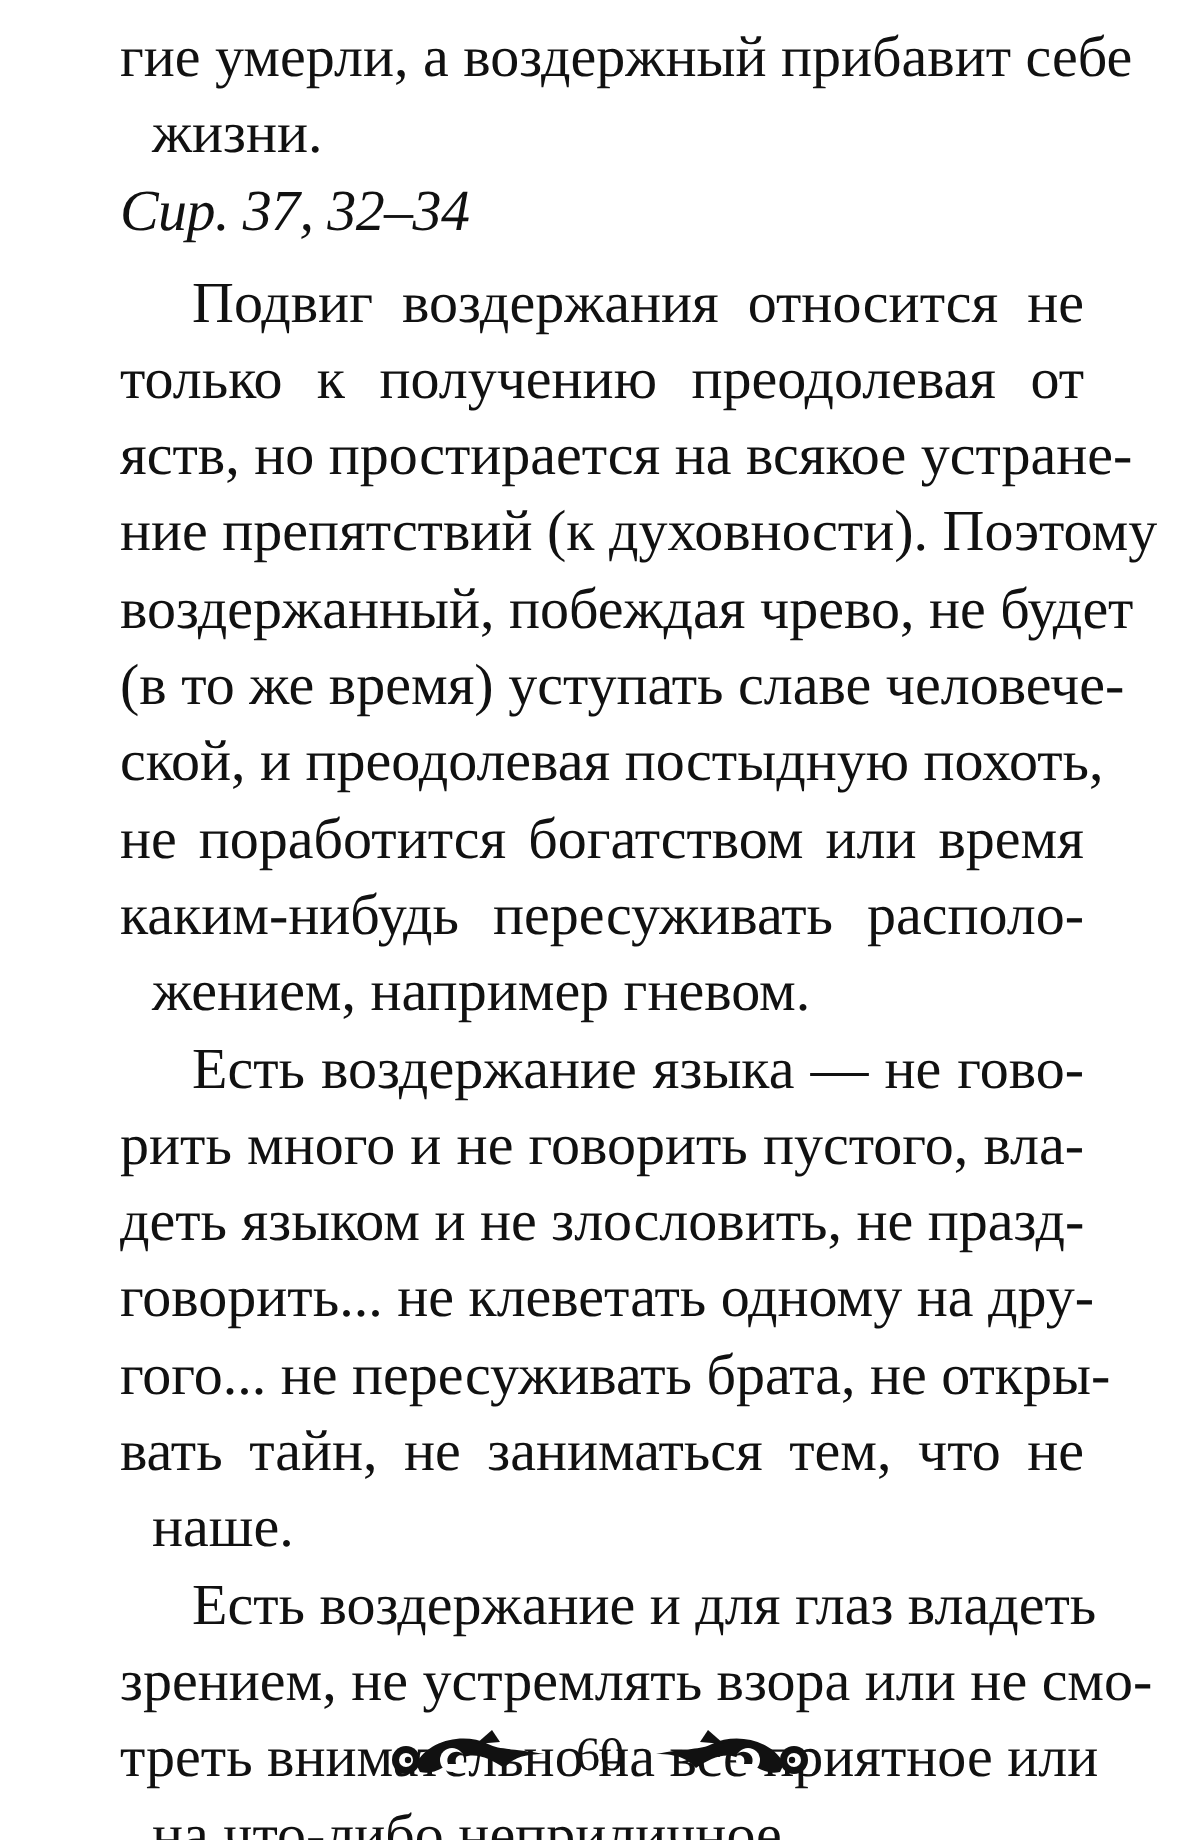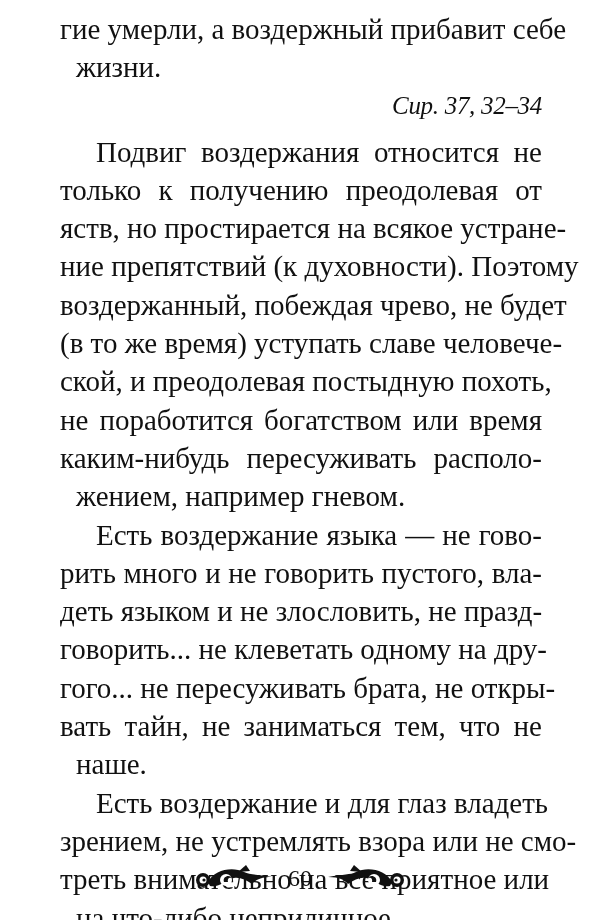--- a/index.html
+++ b/index.html
@@ -6,21 +6,21 @@
   body { width: 600px; height: 920px; overflow: hidden; position: relative; }
   .page {
     position: absolute; left: 60px; top: 10px; width: 482px;
     font-family: "Liberation Serif", serif; color: #111111;
     font-size: 29px; line-height: 38.3px;
   }
   .line { display: block; white-space: nowrap; text-align: justify; text-align-last: justify; height: 38.3px; }
   .line.last { text-align-last: left; margin-left: 16px; }
   .line.indent { padding-left: 36px; }
   .cite {
-    display: block; text-align: right; font-style: italic; font-size: 25px;
+    display: block; text-align: left; font-style: italic; font-size: 29px;
     line-height: 30px; height: 30px; letter-spacing: -0.3px;
   }
   .cite.top { margin-top: 4px; margin-bottom: 12px; }
   .footer {
     position: absolute; left: 0; top: 852px; width: 600px; height: 40px;
     display: flex; justify-content: center; align-items: flex-end; gap: 12px;
     font-family: "Liberation Serif", serif; font-size: 24px; color: #111;
   }
   .orn { width: 82px; height: 32px; }
 </style>

